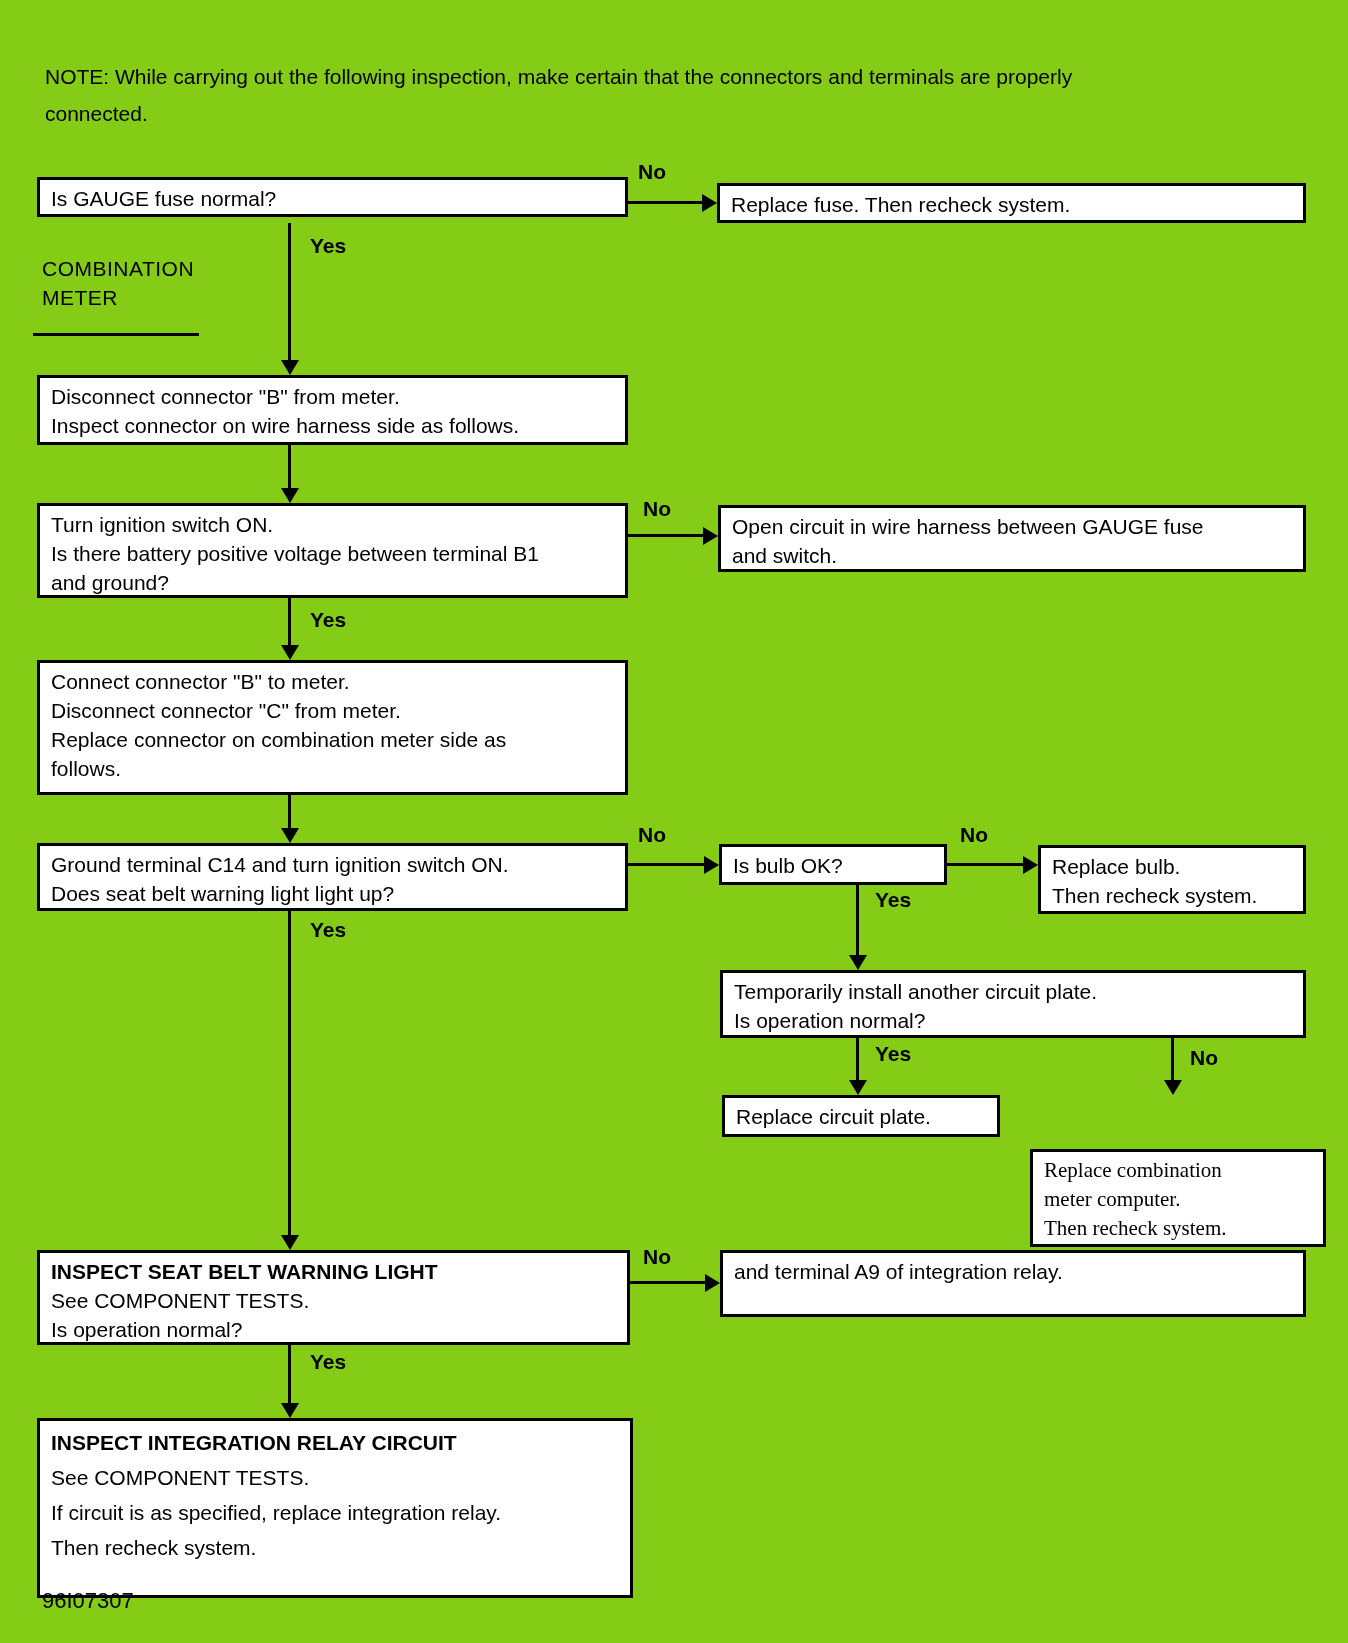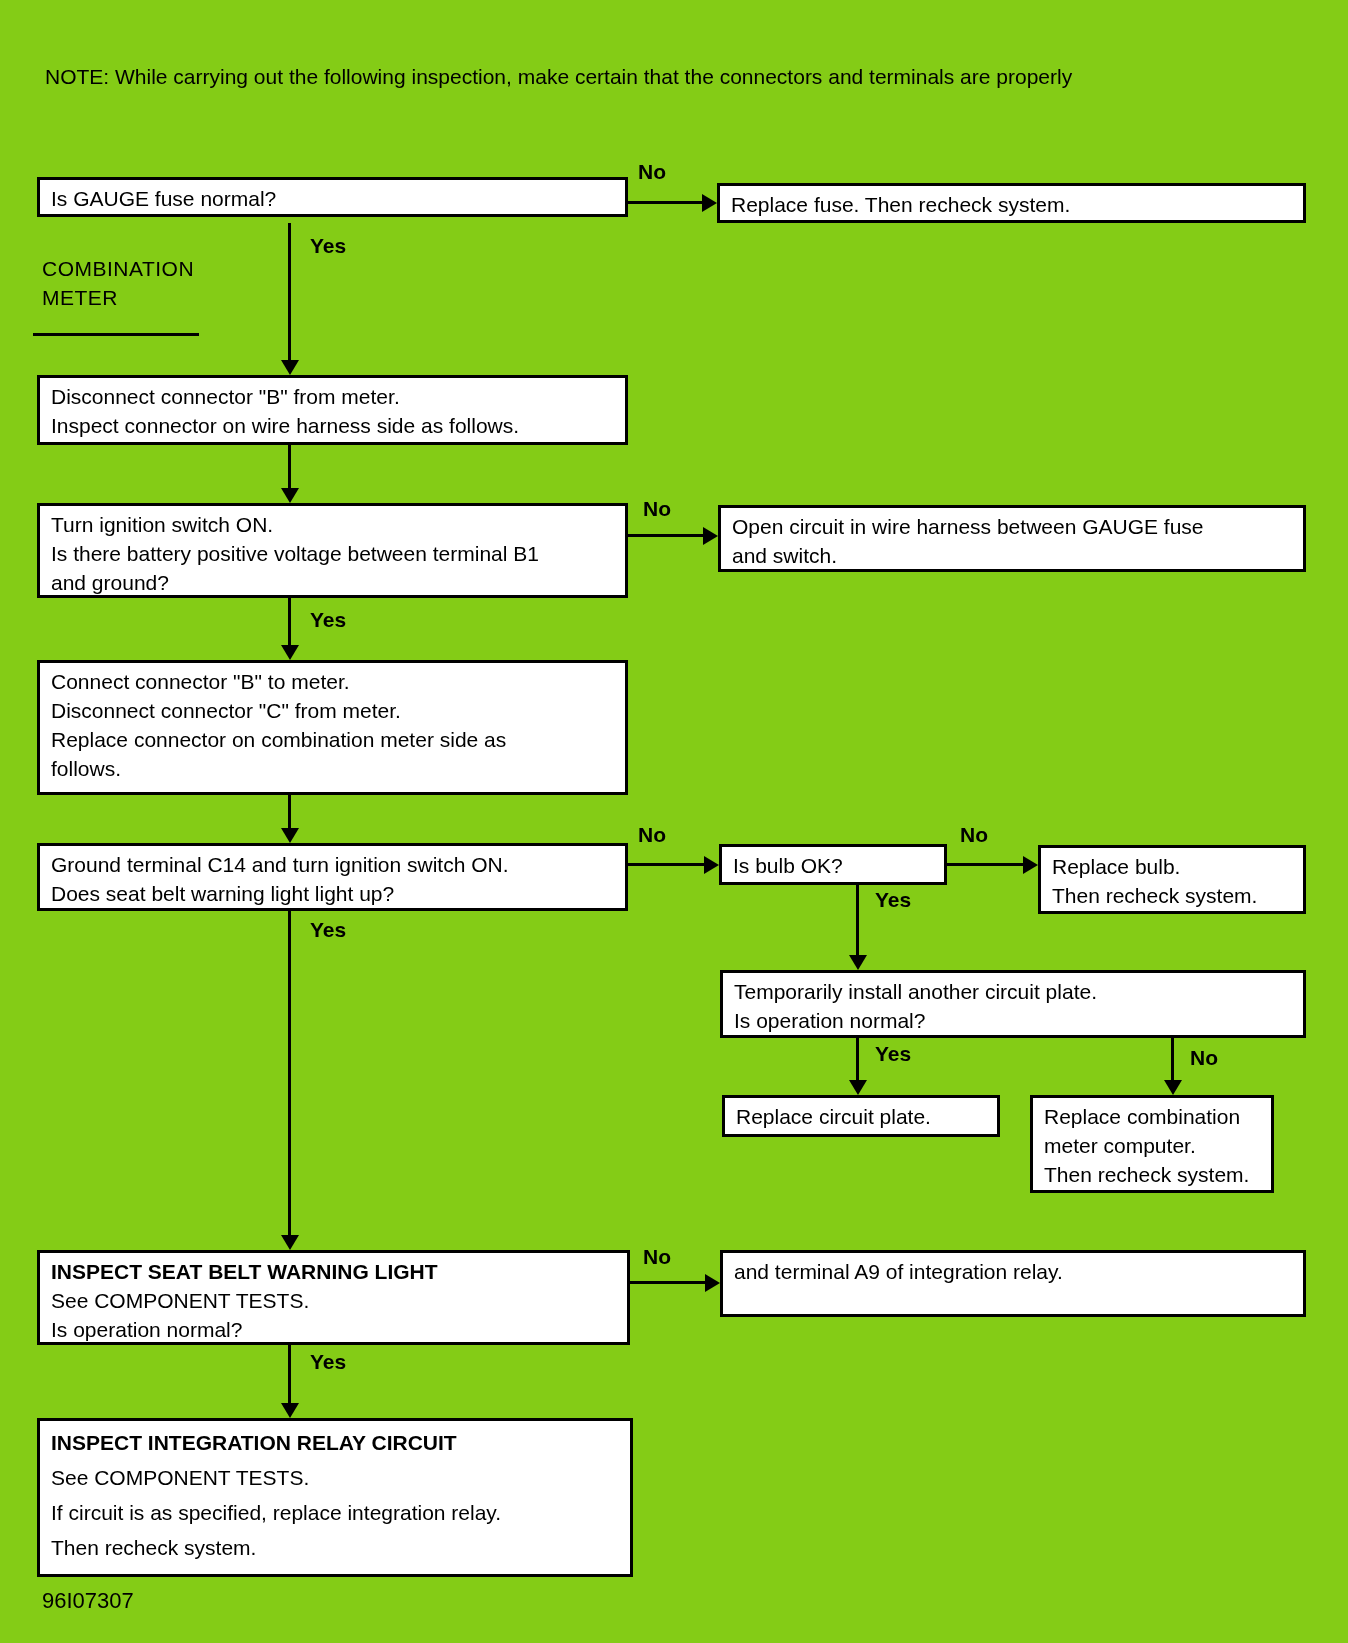--- a/index.html
+++ b/index.html
@@ -42,20 +42,21 @@
   .underline{position:absolute;left:33px;top:333px;width:166px;height:3px;background:#000;}
   .figcode{position:absolute;left:42px;top:1588px;font-size:22px;}
 </style>
 </head>
 <body>
 
 <div class="canvas">
 
   <div class="note">
     <div>NOTE:  While carrying out the following inspection, make certain that the connectors and terminals are properly</div>
+    <div>connected.</div>
   </div>
 
   <div class="section-label">
     <div>COMBINATION</div>
     <div>METER</div>
   </div>
   <div class="underline"></div>
 
   <div class="box" style="left:37px;top:177px;width:591px;height:40px;">
     <div>Is GAUGE fuse normal?</div>
@@ -137,21 +138,21 @@
   <div class="ah-down" style="left:849px;top:1080px;"></div>
   <div class="lbl" style="left:875px;top:1042px;">Yes</div>
 
   <div class="vline" style="left:1171px;top:1038px;height:44px;"></div>
   <div class="ah-down" style="left:1164px;top:1080px;"></div>
   <div class="lbl" style="left:1190px;top:1046px;">No</div>
 
   <div class="box" style="left:722px;top:1095px;width:278px;height:42px;">
     <div>Replace circuit plate.</div>
   </div>
-  <div class="box" style="left:1030px;top:1095px;width:244px;height:98px;">
+  <div class="box" style="left:1030px;top:1149px;width:296px;height:98px;font-family:Liberation Serif, serif;">
     <div>Replace combination</div>
     <div>meter computer.</div>
     <div>Then recheck system.</div>
   </div>
 
   <div class="vline" style="left:288px;top:911px;height:325px;"></div>
   <div class="ah-down" style="left:281px;top:1235px;"></div>
   <div class="lbl" style="left:310px;top:918px;">Yes</div>
 
   <div class="box" style="left:37px;top:1250px;width:593px;height:95px;">
@@ -163,21 +164,21 @@
     <div>and terminal A9 of integration relay.</div>
   </div>
   <div class="hline" style="left:630px;top:1281px;width:79px;"></div>
   <div class="ah-right" style="left:705px;top:1274px;"></div>
   <div class="lbl" style="left:643px;top:1245px;">No</div>
 
   <div class="vline" style="left:288px;top:1345px;height:60px;"></div>
   <div class="ah-down" style="left:281px;top:1403px;"></div>
   <div class="lbl" style="left:310px;top:1350px;">Yes</div>
 
-  <div class="box tall" style="left:37px;top:1418px;width:596px;height:159px;">
+  <div class="box tall" style="left:37px;top:1418px;width:596px;height:180px;">
     <div class="b">INSPECT INTEGRATION RELAY CIRCUIT</div>
     <div>See COMPONENT TESTS.</div>
     <div>If circuit is as specified, replace integration relay.</div>
     <div>Then recheck system.</div>
   </div>
 
   <div class="figcode">96I07307</div>
 
 </div>
 

